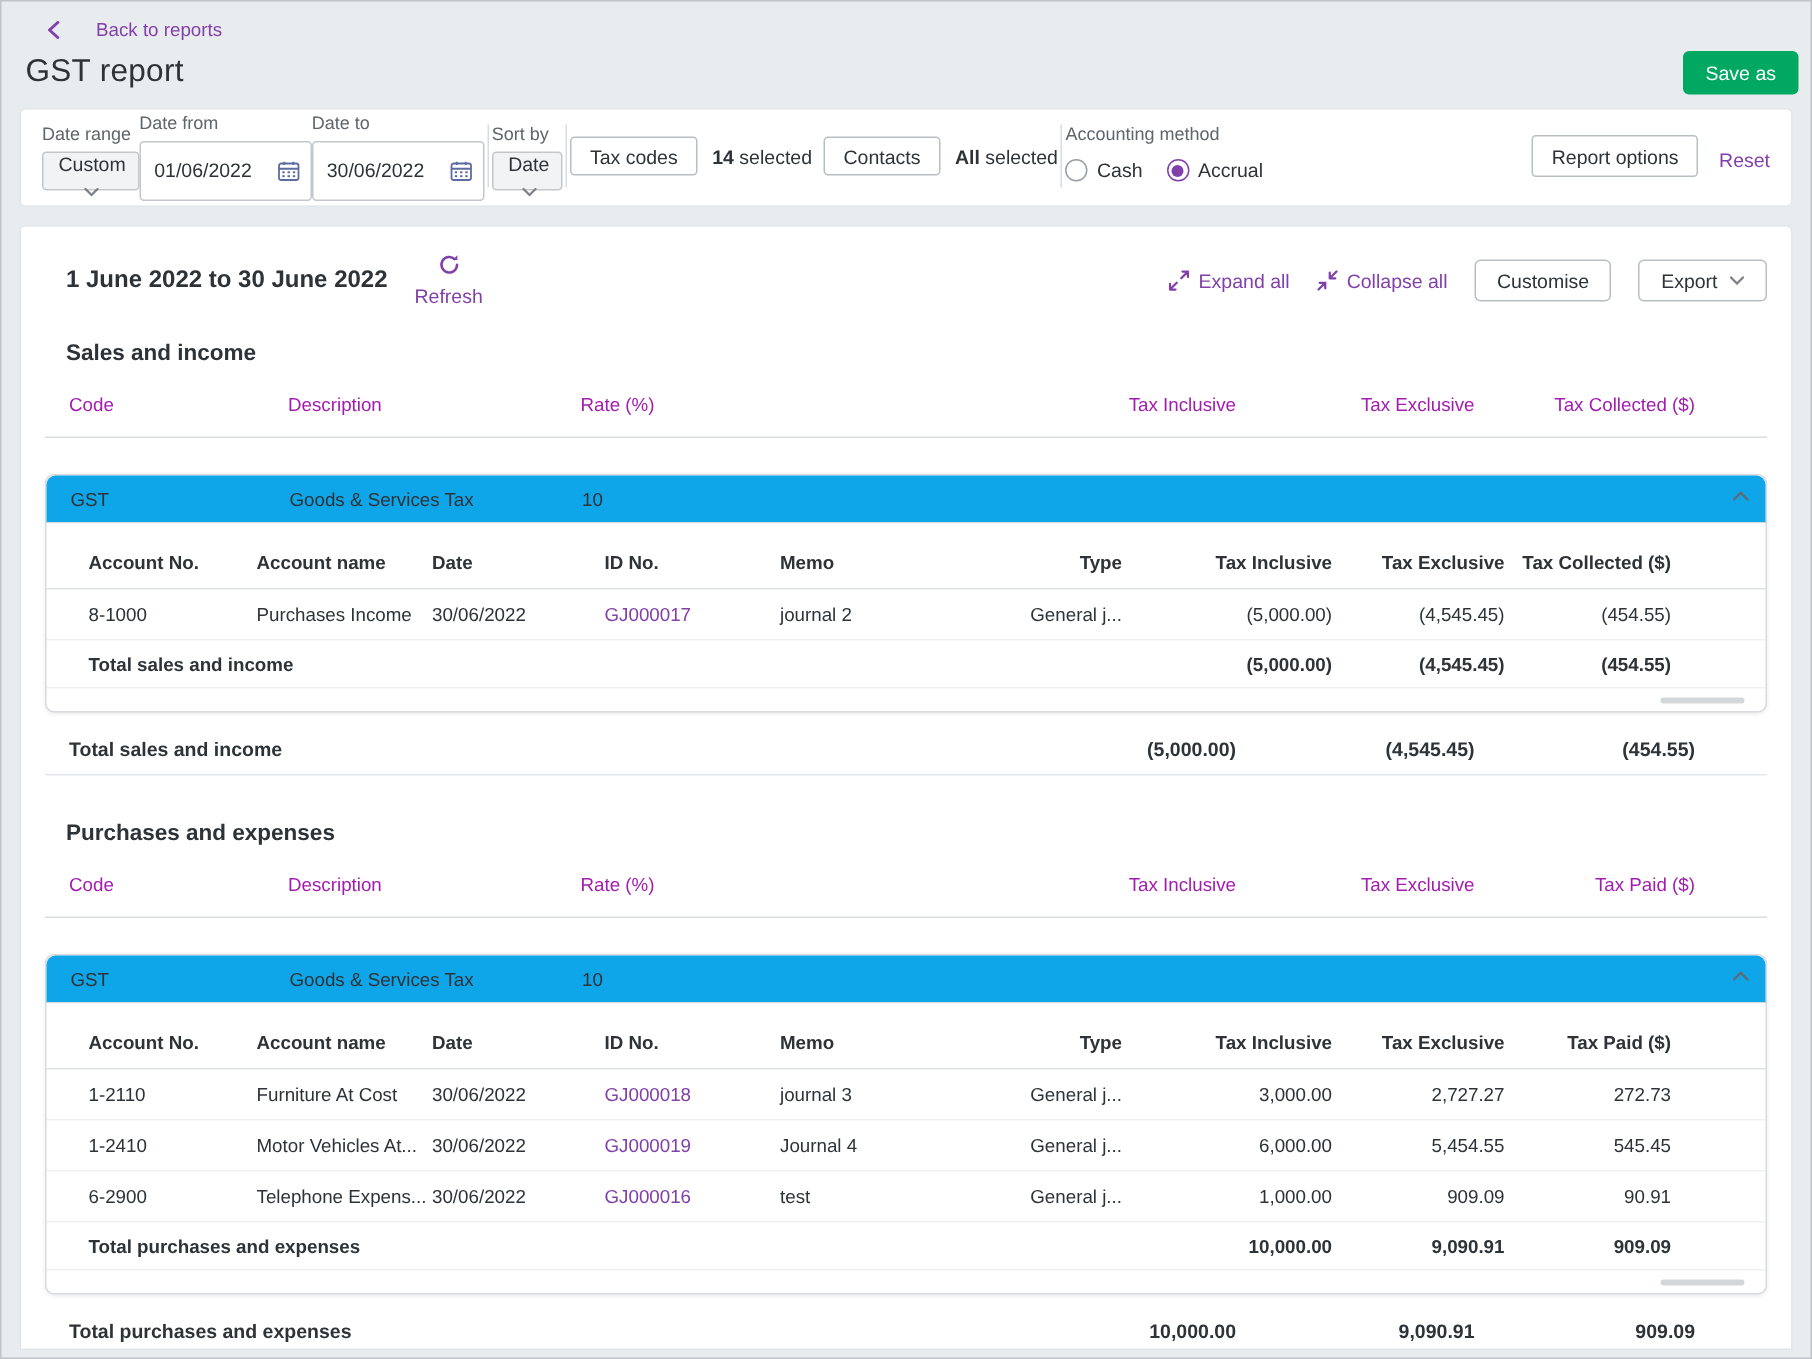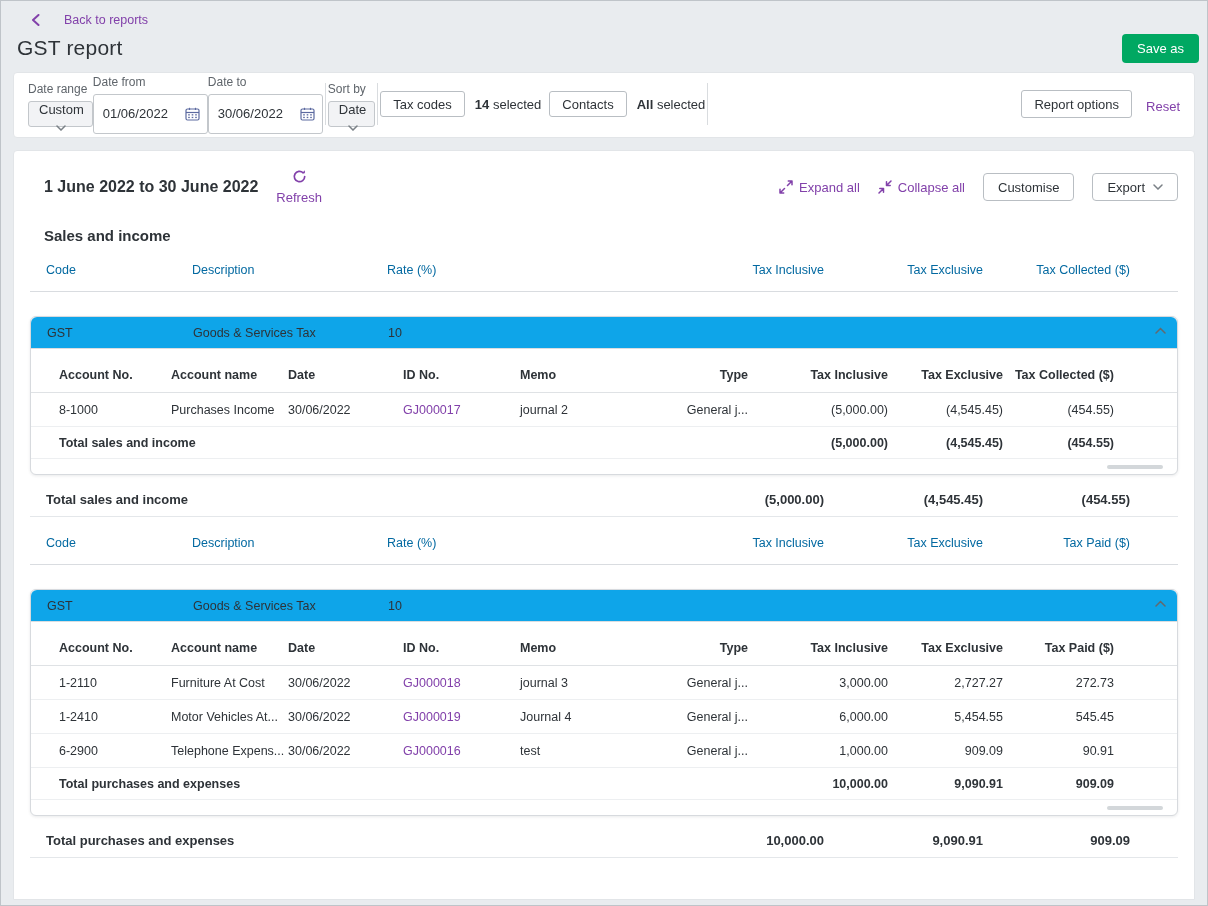--- a/index.html
+++ b/index.html
@@ -65,21 +65,21 @@
   .tool-link { display:inline-flex; align-items:center; gap:6px; color:#8241aa; font-size:13px; cursor:pointer; }
   .period-refresh { margin-left:18px;flex-direction:column; }
   .toolbar-right { margin-left:auto; display:flex; align-items:center; gap:18px; }
   .tool-btn { background:#fff; border:1px solid #b9bec3; border-radius:4px; height:28px; padding:0 14px; font-size:13px; color:#2e3338; cursor:pointer; font-family:inherit; display:inline-flex; align-items:center; gap:8px; }
 
   .section-heading { font-size:15px; font-weight:700; color:#2e3338; margin:22px 0 0 14px; }
 
   
   .ogrid { display:grid; grid-template-columns:146px 195px 1fr 150px 159px 147px; padding-left:16px; padding-right:48px; align-items:center; }
   .ogrid .r { text-align:right; }
-  .outer-header { height:44px; border-bottom:1px solid #d9dce0; color:#0369a1; font-size:12.5px; margin-top:4px; }
+  .outer-header { height:44px; border-bottom:1px solid #d9dce0; color:#a21caf; font-size:12.5px; margin-top:4px; }
   .outer-total { height:34px; border-bottom:1px solid #e4e7ea; font-weight:700; font-size:13px; margin-top:8px; }
 
   
   .group-card { border:1px solid #d7dade; border-radius:6px; margin-top:24px; box-shadow:0 1px 3px rgba(40,50,60,.10); background:#fff; }
   .group-header { background:#0ea5e9; border-bottom:1px solid #dadde0; border-radius:6px 6px 0 0; height:32px; position:relative; font-size:12.5px; color:#2e3338; }
   .chev-btn { position:absolute; right:9px; top:8px; cursor:pointer; background:none; border:none; padding:2px; }
 
   
   .igrid { display:grid; grid-template-columns:112px 117px 115px 117px 86px 142px 140px 115px 111px; padding-left:28px; padding-right:69px; align-items:center; }
   .igrid .r { text-align:right; }
@@ -182,20 +182,33 @@
     <div class="vdiv"></div>
     <div class="chip-row">
       <button class="chip-btn">Tax codes</button>
       <span class="sel-text"><b>14</b> <span>selected</span></span>
     </div>
     <div class="chip-row" style="margin-left:8px;">
       <button class="chip-btn">Contacts</button>
       <span class="sel-text"><b>All</b> <span>selected</span></span>
     </div>
     <div class="vdiv"></div>
+    <div class="fgroup">
+      <span class="flabel">Accounting method</span>
+      <div class="radio-row">
+        <span class="radio">
+          <span class="radio-dot"></span>
+          <span>Cash</span>
+        </span>
+        <span class="radio checked">
+          <span class="radio-dot"></span>
+          <span>Accrual</span>
+        </span>
+      </div>
+    </div>
     <div class="filter-right">
       <button class="chip-btn" style="height:28px;">Report options</button>
       <a class="reset-link">Reset</a>
     </div>
   </div>
 
   <div class="report-card">
 
     <div class="report-toolbar">
       <span class="period">1 June 2022 to 30 June 2022</span>
@@ -299,20 +312,21 @@
       </div>
     </div>
 
     <div class="ogrid outer-total">
       <span style="grid-column:1/4;">Total sales and income</span>
       <span class="r">(5,000.00)</span>
       <span class="r">(4,545.45)</span>
       <span class="r">(454.55)</span>
     </div>
 
+    <h2 class="section-heading" style="margin-top:30px;">Purchases and expenses</h2>
 
     <div class="ogrid outer-header">
       <span>Code</span>
       <span>Description</span>
       <span>Rate (%)</span>
       <span class="r">Tax Inclusive</span>
       <span class="r">Tax Exclusive</span>
       <span class="r">Tax Paid ($)</span>
     </div>
 

